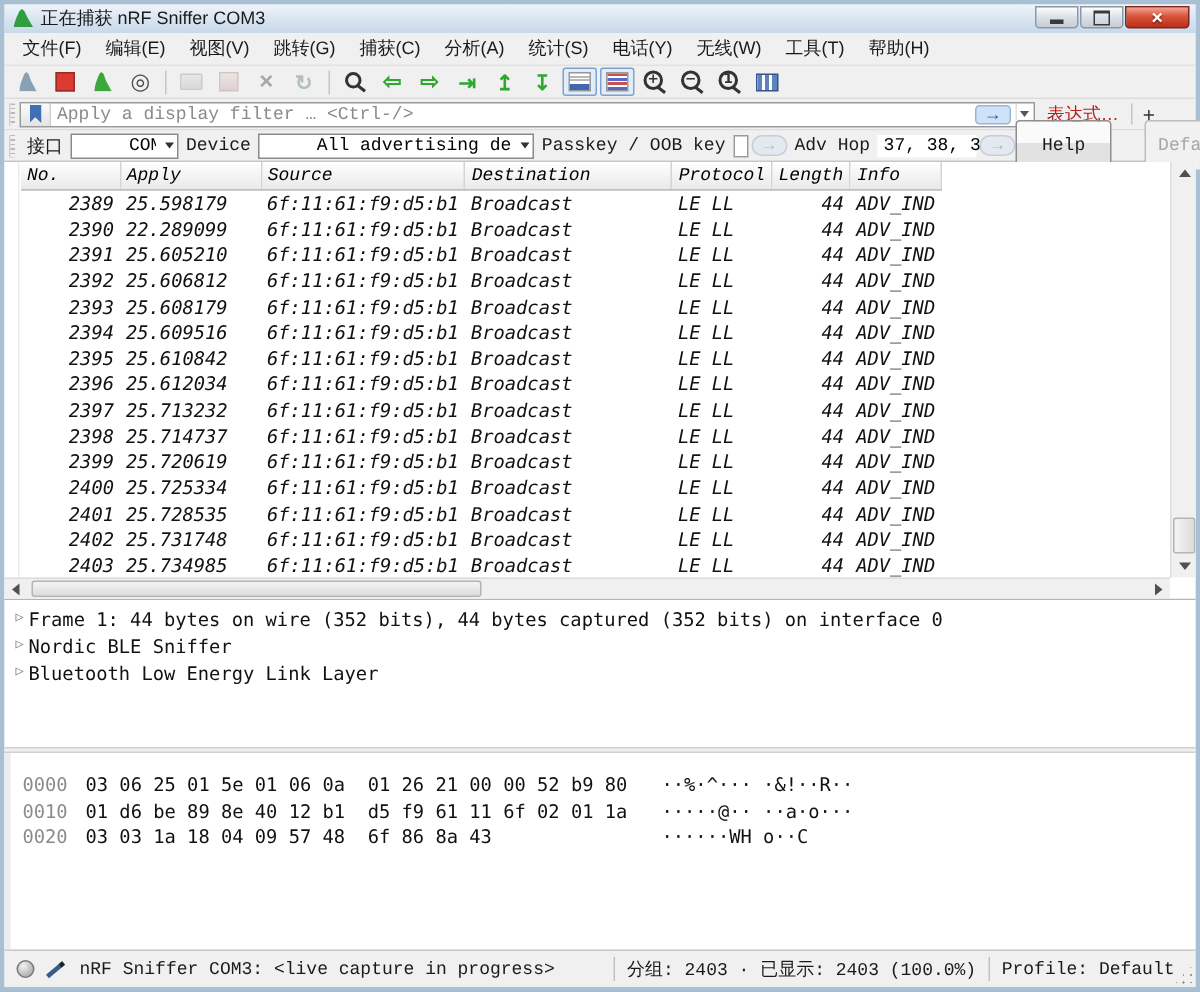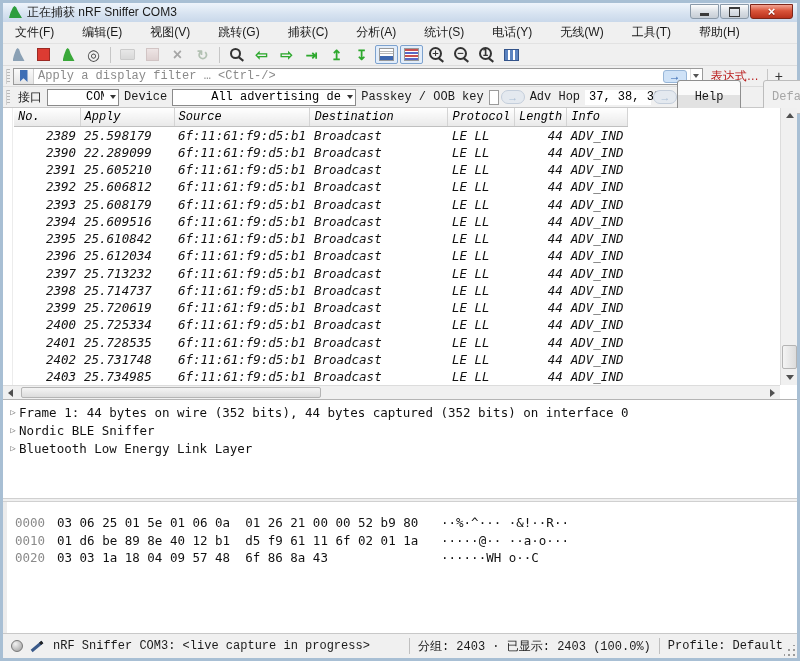--- a/index.html
+++ b/index.html
@@ -20,21 +20,21 @@
   .win-buttons{margin-left:auto;display:flex;gap:1px;align-self:flex-start;margin-top:1px;}
   .wbtn{width:29px;height:15px;border:1px solid #8a99a8;border-radius:0 0 3px 3px;
     background:linear-gradient(#fdfdfd,#d9dee4 55%,#c6cdd5);display:flex;align-items:center;justify-content:center;
     position:relative;cursor:default;}
   .wbtn.min::before{content:"";width:9px;height:3px;background:#3a3a3a;margin-top:6px;}
   .wbtn.max::before{content:"";width:9px;height:7px;border:1px solid #3a3a3a;border-top-width:2px;}
   .wbtn.close{width:43px;background:linear-gradient(#f2a493,#d9543a 45%,#b8311c);border-color:#7e2619;}
   .wbtn.close::before{content:"×";color:#fff;font-size:13px;font-weight:bold;line-height:11px;text-shadow:0 1px 1px #7e2619;}
   
   .menubar{height:22px;background:#f0f0f0;display:flex;align-items:center;padding:0 4px;
-    border-bottom:1px solid #e2e2e2;flex:0 0 auto;gap:12px;}
+    border-bottom:1px solid #e2e2e2;flex:0 0 auto;}
   .menu-item{font-size:12px;color:#1a1a1a;padding:3px 8px;white-space:nowrap;}
   
   .toolbar{height:22px;background:#f0f0f0;display:flex;align-items:center;padding:0 3px;
     border-bottom:1px solid #dcdcdc;flex:0 0 auto;}
   .tbi{width:23px;height:19px;display:inline-flex;align-items:center;justify-content:center;
     margin:0 1px;position:relative;flex:0 0 auto;}
   .tbsep{width:1px;height:16px;background:#c6c6c6;margin:0 4px;flex:0 0 auto;}
   .dis{opacity:.45;}
   .pressed{border:1px solid #7da2ce;background:#e2edfa;border-radius:2px;}
   .i-start::before{content:"";width:12px;height:13px;background:#8aa0b4;
@@ -57,21 +57,21 @@
   .i-goto::before{content:"⇥";font-size:14px;font-weight:bold;color:#2da82d;line-height:1;}
   .i-top::before{content:"↥";font-size:14px;font-weight:bold;color:#2da82d;line-height:1;}
   .i-bottom::before{content:"↧";font-size:14px;font-weight:bold;color:#2da82d;line-height:1;}
   .i-autoscroll::before{content:"";width:13px;height:11px;border:1px solid #999;
     background:linear-gradient(#fff 0 2px,#b8b8b8 2px 3px,#fff 3px 4px,#b8b8b8 4px 5px,#fff 5px 7px,#3f68b0 7px 11px);}
   .i-colorize::before{content:"";width:13px;height:11px;border:1px solid #999;
     background:linear-gradient(#c85050 0 2px,#fff 2px 3px,#5868c8 3px 5px,#fff 5px 6px,#c85050 6px 8px,#fff 8px 9px,#5868c8 9px 11px);}
   .i-resizecols::before{content:"";width:13px;height:10px;border:1px solid #33538a;
     background:repeating-linear-gradient(90deg,#5b83c0 0 3px,#fff 3px 5px);}
   
-  .filterbar{height:21px;background:#f0f0f0;display:flex;align-items:center;padding:0 7px 0 2px;
+  .filterbar{height:21px;background:#f0f0f0;display:flex;align-items:center;padding:0 20px 0 2px;
     border-bottom:1px solid #dcdcdc;flex:0 0 auto;}
   .grip{width:4px;height:15px;margin:0 3px 0 1px;flex:0 0 auto;
     background:repeating-linear-gradient(#b8b8b8 0 1px,transparent 1px 3px);border-left:1px solid #cfcfcf;}
   .filter-field{flex:1 1 auto;height:17px;background:#fff;border:1px solid #9a9a9a;
     display:flex;align-items:center;overflow:hidden;}
   .bookmark-btn{width:20px;height:100%;background:linear-gradient(#fbfbfb,#e4e4e4);
     border-right:1px solid #cfcfcf;display:flex;align-items:center;justify-content:center;flex:0 0 auto;}
   .bm{width:8px;height:12px;background:#3f6fb5;clip-path:polygon(0 0,100% 0,100% 100%,50% 68%,0 100%);}
   .filter-placeholder{flex:1 1 auto;font-family:"Liberation Mono",monospace;font-size:12px;color:#8a8a8a;
     padding:0 4px;white-space:nowrap;overflow:hidden;}

